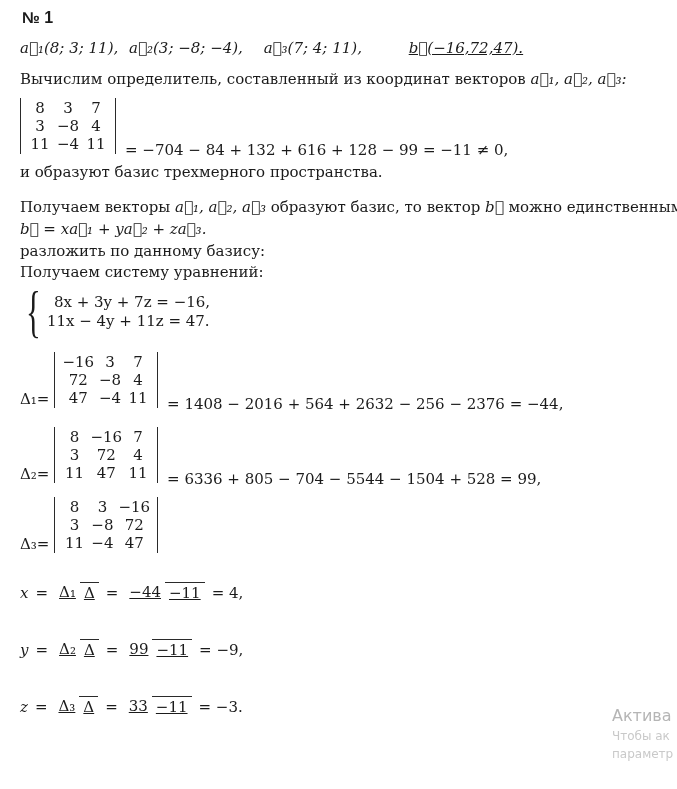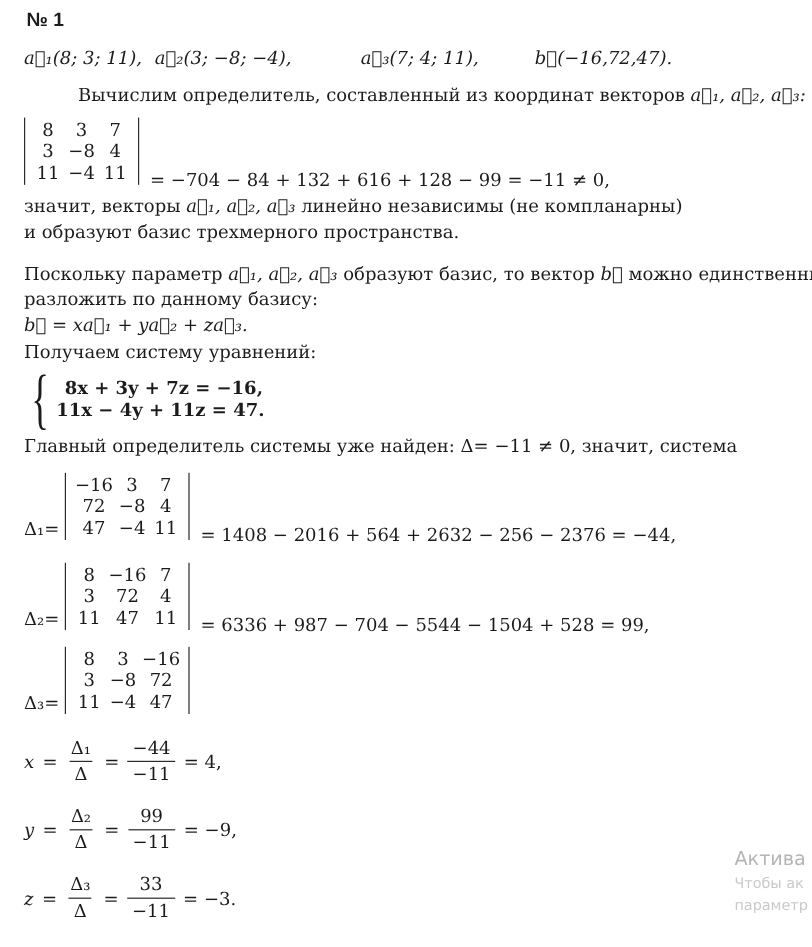--- a/index.html
+++ b/index.html
@@ -19,23 +19,23 @@
     font-weight:bold;
     font-size:16px;
     line-height:20px;
     margin:0 0 2px 2px;
   }
   .line { line-height:21px; white-space:nowrap; }
   .m { font-style:italic; }
   .given { line-height:24px; padding-top:6px; margin-bottom:4px; white-space:nowrap; }
   .given .gitem { display:inline-block; }
   .given .gitem + .gitem { margin-left:6px; }
-  .given .gitem:nth-child(3) { margin-left:53px; }
-  .given .gitem:nth-child(4) { margin-left:42px; }
-  .para-top { margin-top:9px;margin-left:45px; }
+  .given .gitem:nth-child(3) { margin-left:16px; }
+  .given .gitem:nth-child(4) { margin-left:42px;text-decoration:underline; }
+  .para-top { margin-top:9px; }
 
   
   .det-row { display:flex; align-items:center; margin:3px 0 3px 0; white-space:nowrap; }
   .det-row.delta { margin:0 0 9px 0; }
   .dlabel { margin-right:5px;margin-top:38px; }
   .matrix {
     display:inline-grid;
     grid-template-columns:repeat(3,auto);
     column-gap:0;
     border-left:1.4px solid #2a2a2a;
@@ -51,29 +51,29 @@
     font-family:"Liberation Serif",serif;
     font-size:56px;
     line-height:56px;
     font-weight:400;
     transform:scaleX(.55);
     transform-origin:center;
     margin-right:0px;
     display:inline-block;
   }
   .eqs { display:inline-block; }
-  .eq { line-height:19px; white-space:nowrap;font-weight:bold; }
+  .eq { line-height:19px; white-space:nowrap; }
   .eq.e1 { padding-left:7px; }
   .eq.e2 { padding-left:11px; }
   .eq.e3 { padding-left:0px; }
 
   
   .sol { display:flex; align-items:center; margin:0 0 12px 0; height:45px; white-space:nowrap; }
   .sol .op { margin:0 7px; }
-  .frac { display:inline-flex; flex-direction:column; align-items:center; line-height:19px; }
+  .frac { display:inline-flex; flex-direction:row; align-items:center; line-height:19px;text-decoration:underline; }
   .frac .num { padding:0 4px 1px 4px; text-align:center; }
   .frac .den { border-top:1.4px solid #2a2a2a; padding:1px 4px 0 4px; text-align:center; }
   .sol .res { margin-left:7px; }
   .sol .lhs { font-style:italic; }
 
   .spacer14 { height:14px; }
   .spacer8 { height:8px; }
   .spacer6 { height:6px; }
 
   
@@ -113,45 +113,41 @@
       <span class="mcell">3</span>
       <span class="mcell">−8</span>
       <span class="mcell">4</span>
       <span class="mcell">11</span>
       <span class="mcell">−4</span>
       <span class="mcell">11</span>
     </span>
     <span class="det-result">= −704 − 84 + 132 + 616 + 128 − 99 = −11 ≠ 0,</span>
   </div>
 
+  <div class="line">и образуют базис трехмерного пространства.</div>
+
+  <div class="spacer14"></div>
+
   <div class="line">
-    <span>значит, векторы </span><span class="m">a⃗₁, a⃗₂, a⃗₃</span><span> линейно независимы (не компланарны)</span>
-  </div>
-  <div class="line">и образуют базис трехмерного пространства.</div>
-
-  <div class="spacer14"></div>
-
-  <div class="line">
-    <span>Поскольку параметр </span><span class="m">a⃗₁, a⃗₂, a⃗₃</span><span> образуют базис, то вектор </span><span class="m">b⃗</span><span> можно единственным образом</span>
-  </div>
+    <span>Получаем векторы </span><span class="m">a⃗₁, a⃗₂, a⃗₃</span><span> образуют базис, то вектор </span><span class="m">b⃗</span><span> можно единственным образом</span>
+  </div>
+  <div class="line m" style="line-height:23px;">b⃗ = xa⃗₁ + ya⃗₂ + za⃗₃.</div>
+
   <div class="line">разложить по данному базису:</div>
-
-  <div class="line m" style="line-height:23px;">b⃗ = xa⃗₁ + ya⃗₂ + za⃗₃.</div>
 
   <div class="line">Получаем систему уравнений:</div>
 
   <div class="system">
     <span class="brace">{</span>
     <span class="eqs">
       <span class="eq e1" style="display:block">8x + 3y + 7z = −16,</span>
       <span class="eq e3" style="display:block">11x − 4y + 11z = 47.</span>
     </span>
   </div>
 
-  <div class="line">Главный определитель системы уже найден: Δ= −11 ≠ 0, значит, система</div>
 
   <div class="spacer6"></div>
 
   <div class="det-row delta">
     <span class="dlabel">Δ₁=</span>
     <span class="matrix">
       <span class="mcell">−16</span>
       <span class="mcell">3</span>
       <span class="mcell">7</span>
       <span class="mcell">72</span>
@@ -170,21 +166,21 @@
       <span class="mcell">8</span>
       <span class="mcell">−16</span>
       <span class="mcell">7</span>
       <span class="mcell">3</span>
       <span class="mcell">72</span>
       <span class="mcell">4</span>
       <span class="mcell">11</span>
       <span class="mcell">47</span>
       <span class="mcell">11</span>
     </span>
-    <span class="det-result">= 6336 + 987 − 704 − 5544 − 1504 + 528 = 99,</span>
+    <span class="det-result">= 6336 + 805 − 704 − 5544 − 1504 + 528 = 99,</span>
   </div>
 
   <div class="det-row delta">
     <span class="dlabel">Δ₃=</span>
     <span class="matrix">
       <span class="mcell">8</span>
       <span class="mcell">3</span>
       <span class="mcell">−16</span>
       <span class="mcell">3</span>
       <span class="mcell">−8</span>

